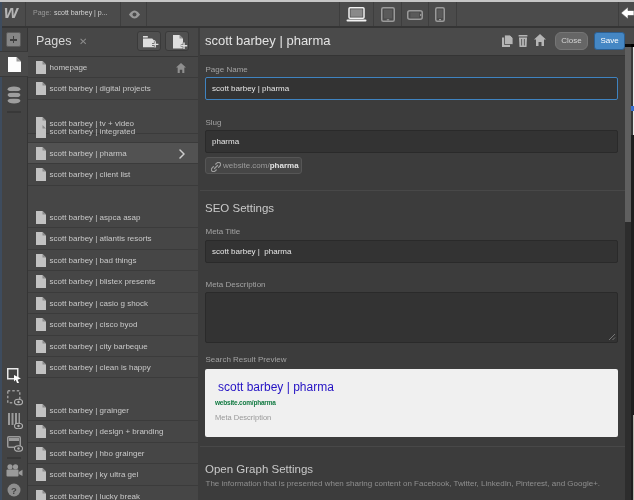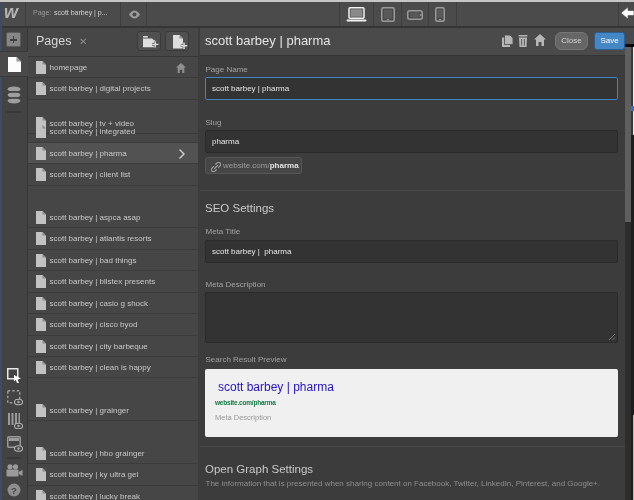--- a/index.html
+++ b/index.html
@@ -299,20 +299,27 @@
       </svg>
       <span class="txt">scott barbey | clean is happy</span>
     </div>
 <div class="prow" style="top:343px;height:21px">
       <svg style="position:absolute;left:8px;top:4px" width="10" height="13" viewBox="0 0 10 13">
         <path d="M0 0 L6.5 0 L10 3.5 L10 13 L0 13 Z" fill="#c2c2c2"></path>
         <path d="M6.5 0 L6.5 3.5 L10 3.5 Z" fill="#8a8a8a"></path>
       </svg>
       <span class="txt">scott barbey | grainger</span>
     </div>
+<div class="prow" style="top:364px;height:22px">
+      <svg style="position:absolute;left:8px;top:4px" width="10" height="13" viewBox="0 0 10 13">
+        <path d="M0 0 L6.5 0 L10 3.5 L10 13 L0 13 Z" fill="#c2c2c2"></path>
+        <path d="M6.5 0 L6.5 3.5 L10 3.5 Z" fill="#8a8a8a"></path>
+      </svg>
+      <span class="txt">scott barbey | design + branding</span>
+    </div>
 <div class="prow" style="top:386px;height:21px">
       <svg style="position:absolute;left:8px;top:4px" width="10" height="13" viewBox="0 0 10 13">
         <path d="M0 0 L6.5 0 L10 3.5 L10 13 L0 13 Z" fill="#c2c2c2"></path>
         <path d="M6.5 0 L6.5 3.5 L10 3.5 Z" fill="#8a8a8a"></path>
       </svg>
       <span class="txt">scott barbey | hbo grainger</span>
     </div>
 <div class="prow" style="top:407px;height:22px">
       <svg style="position:absolute;left:8px;top:4px" width="10" height="13" viewBox="0 0 10 13">
         <path d="M0 0 L6.5 0 L10 3.5 L10 13 L0 13 Z" fill="#c2c2c2"></path>

